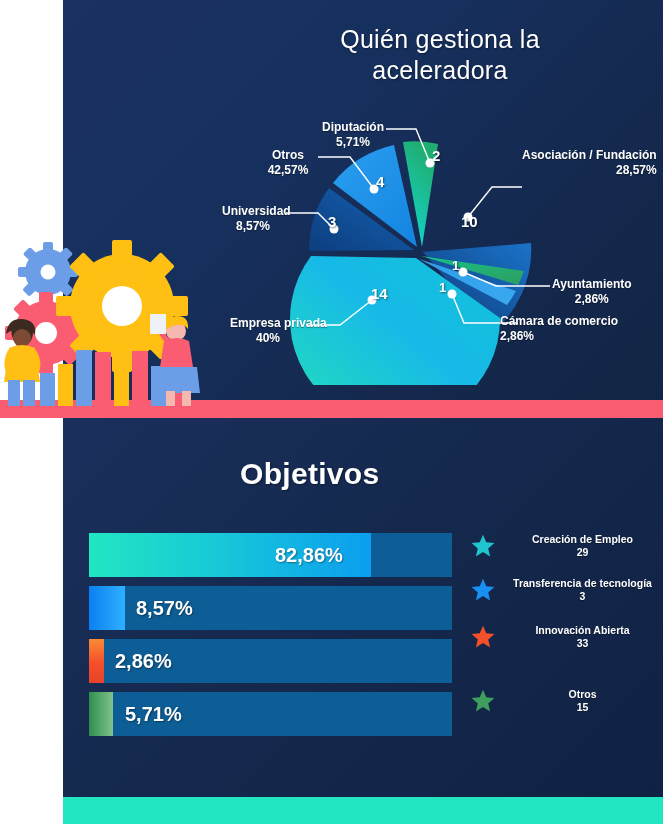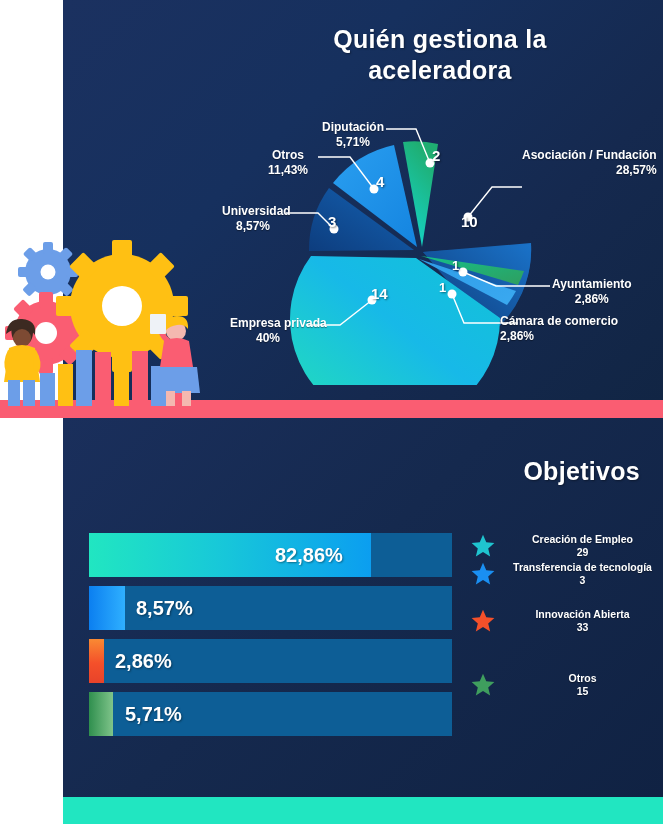--- a/index.html
+++ b/index.html
@@ -27,28 +27,28 @@
   }
   .pink-divider {
     position:absolute; left:0; top:400px; width:663px; height:18px;
     background:#fa5d72;
   }
 
   
   .title1 {
     position:absolute; left:240px; top:24px; width:400px;
     text-align:center; color:#fff;
-    font-size:25px; font-weight:bold; line-height:1.25;
+    font-size:25px; font-weight:normal; line-height:1.25;
     letter-spacing:.3px;
     text-shadow:1px 1px 2px rgba(0,0,0,.35);
   }
   .title2 {
     position:absolute; left:240px; top:457px; width:400px;
-    text-align:right; color:#fff;
-    font-size:25px; font-weight:bold;
+    text-align:left; color:#fff;
+    font-size:30px; font-weight:bold;
     letter-spacing:.3px;
     text-shadow:1px 1px 2px rgba(0,0,0,.35);
   }
 
   
   .pie-wrap { position:absolute; left:200px; top:95px; width:463px; height:290px; }
   .pie-svg { position:absolute; left:0; top:0; }
   .pie-label {
     position:absolute; color:#fff; font-size:12px; font-weight:bold;
     line-height:1.25; text-align:center; white-space:nowrap;
@@ -285,21 +285,21 @@
     <div class="pie-label" style="left:30px;top:221px;width:76px;">
       <div>Empresa privada</div>
       <div class="pct">40%</div>
     </div>
     <div class="pie-label" style="left:22px;top:109px;width:62px;text-align:center">
       <div>Universidad</div>
       <div class="pct">8,57%</div>
     </div>
     <div class="pie-label" style="left:60px;top:53px;width:56px;text-align:center">
       <div>Otros</div>
-      <div class="pct">11,43%</div>
+      <div class="pct">42,57%</div>
     </div>
     <div class="pie-label" style="left:122px;top:25px;width:62px;text-align:center">
       <div>Diputación</div>
       <div class="pct">5,71%</div>
     </div>
   </div>
 
   <div class="title2">Objetivos</div>
 
   <div class="bars">
@@ -319,21 +319,21 @@
       <div class="bar-pct" style="left:26px">2,86%</div>
     </div>
     <div class="bar-row">
       <div class="bar-track"></div>
       <div class="bar-fill" style="width:24px;background:linear-gradient(90deg,#2f8f4e 0%,#7fc48a 100%)"></div>
       <div class="bar-pct" style="left:36px">5,71%</div>
     </div>
   </div>
 
   <div class="legend">
-    <div class="legend-item" style="margin-bottom:2px">
+    <div class="legend-item" style="margin-bottom:18px">
       <svg class="star" viewBox="0 0 24 24">
         <path d="M12 1.5 L15 8.6 L22.5 9.3 L16.8 14.2 L18.6 21.6 L12 17.6 L5.4 21.6 L7.2 14.2 L1.5 9.3 L9 8.6 Z" fill="#1fc4cf"></path>
       </svg>
       <div class="legend-text">
         <div>Creación de Empleo</div>
         <div class="legend-val">29</div>
       </div>
     </div>
     <div class="legend-item" style="margin-bottom:20px">
       <svg class="star" viewBox="0 0 24 24">

